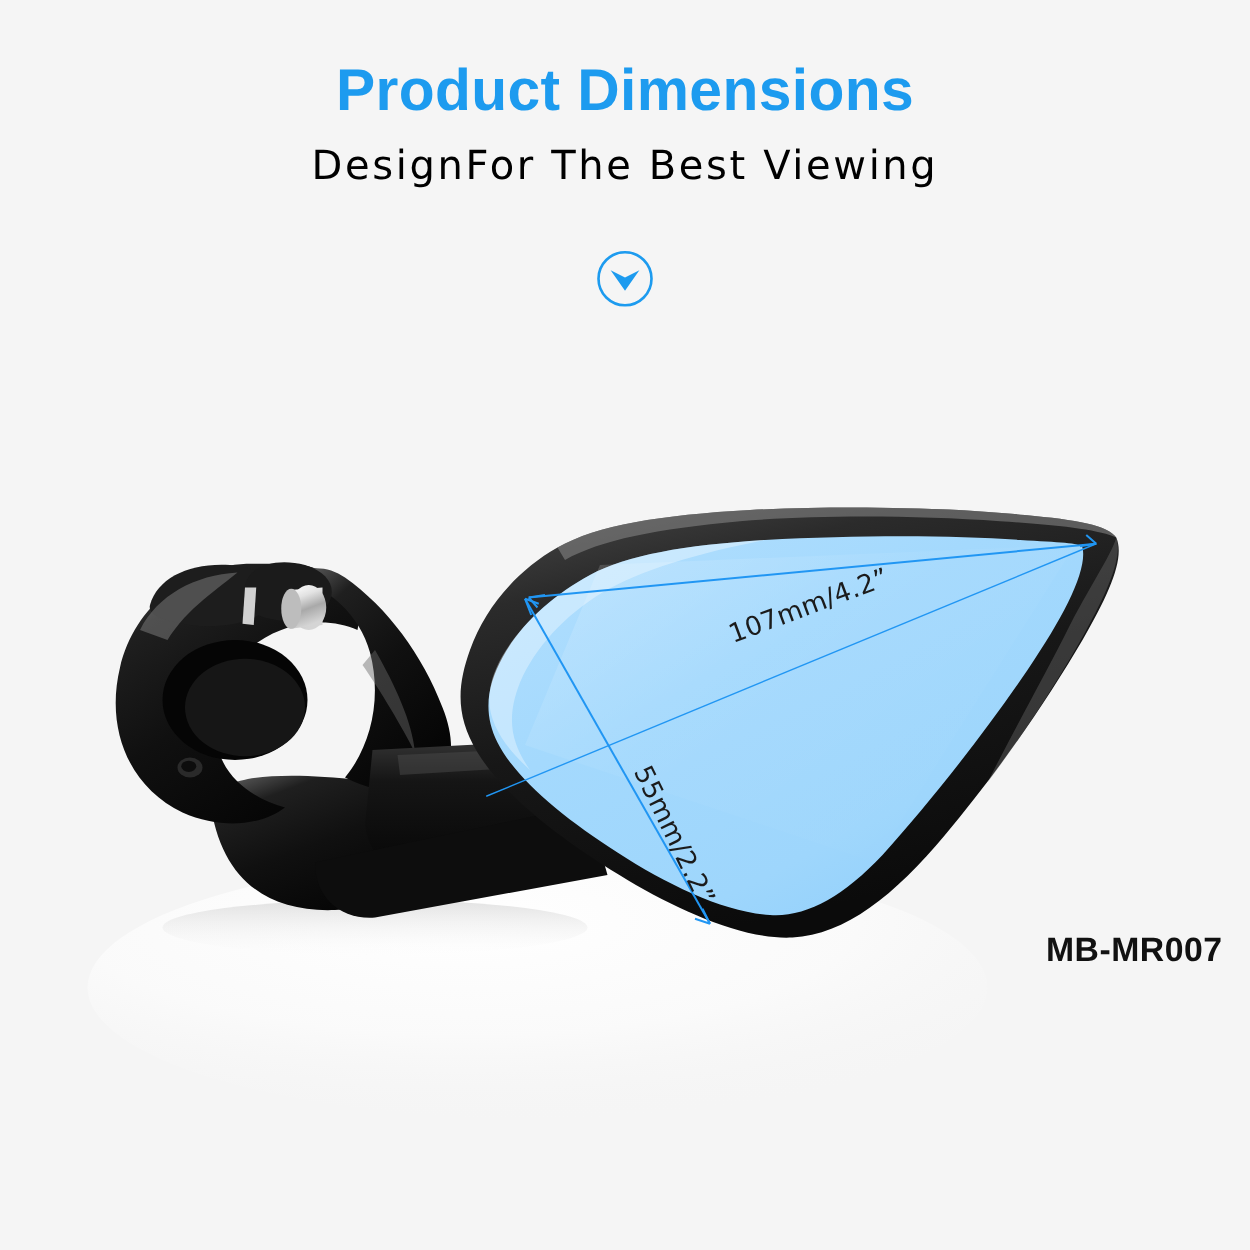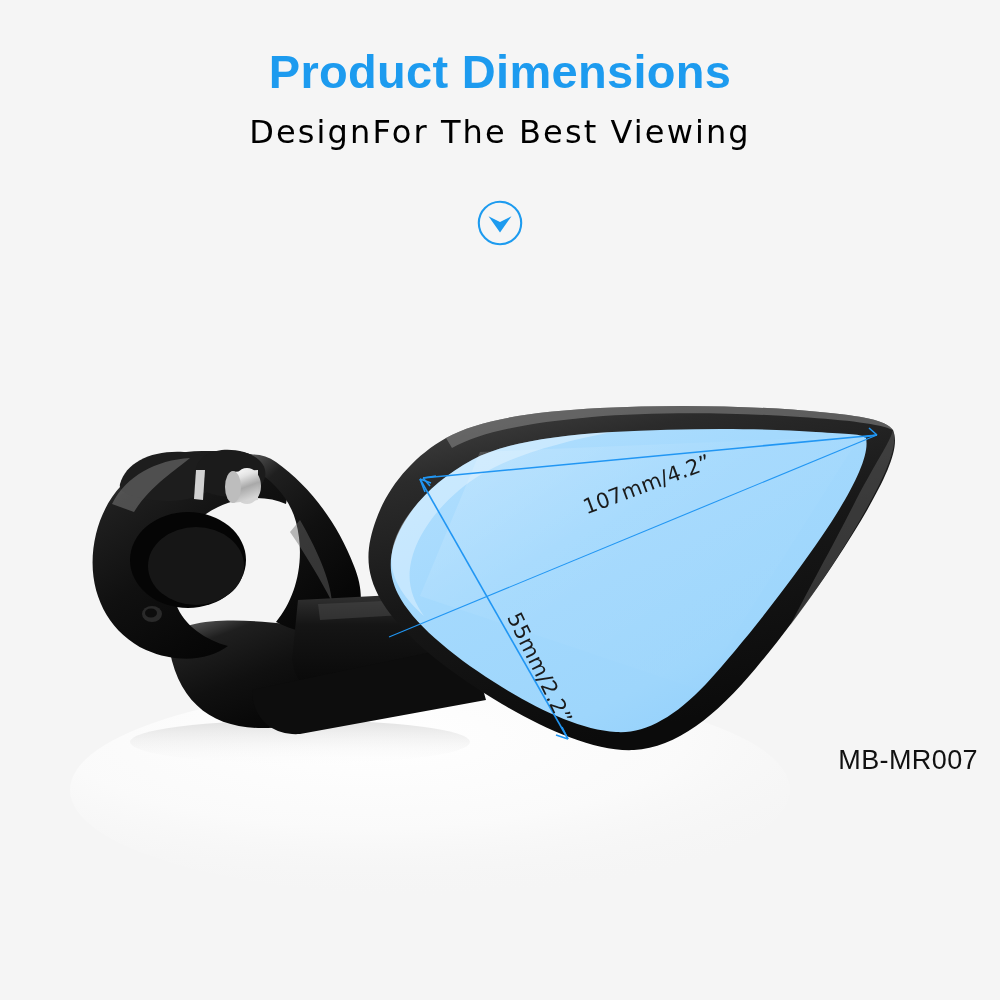--- a/index.html
+++ b/index.html
@@ -102,21 +102,21 @@
     transform: rotate(64deg);
     transform-origin: left center;
   }
 
   
   .model-code {
     position: absolute;
     right: 22px;
     bottom: 28px;
     font-size: 27px;
-    font-weight: normal;
+    font-weight: bold;
     color: #111111;
     letter-spacing: 0.4px;
     font-family: "Liberation Sans", sans-serif;
   }
 </style>
 </head>
 <body>
 
 <div id="page">
 

